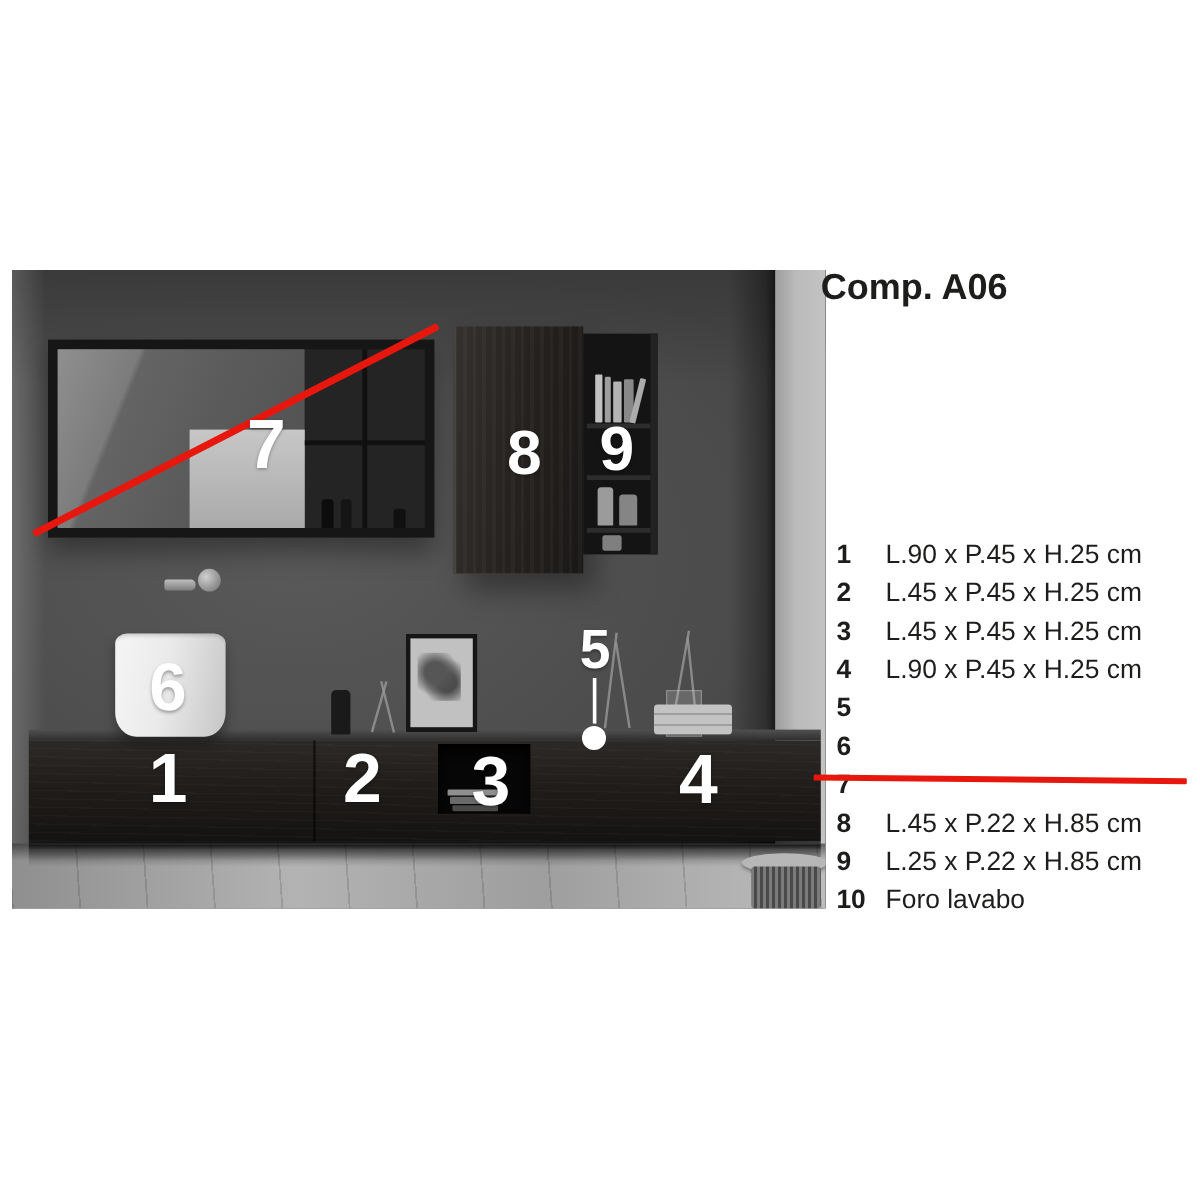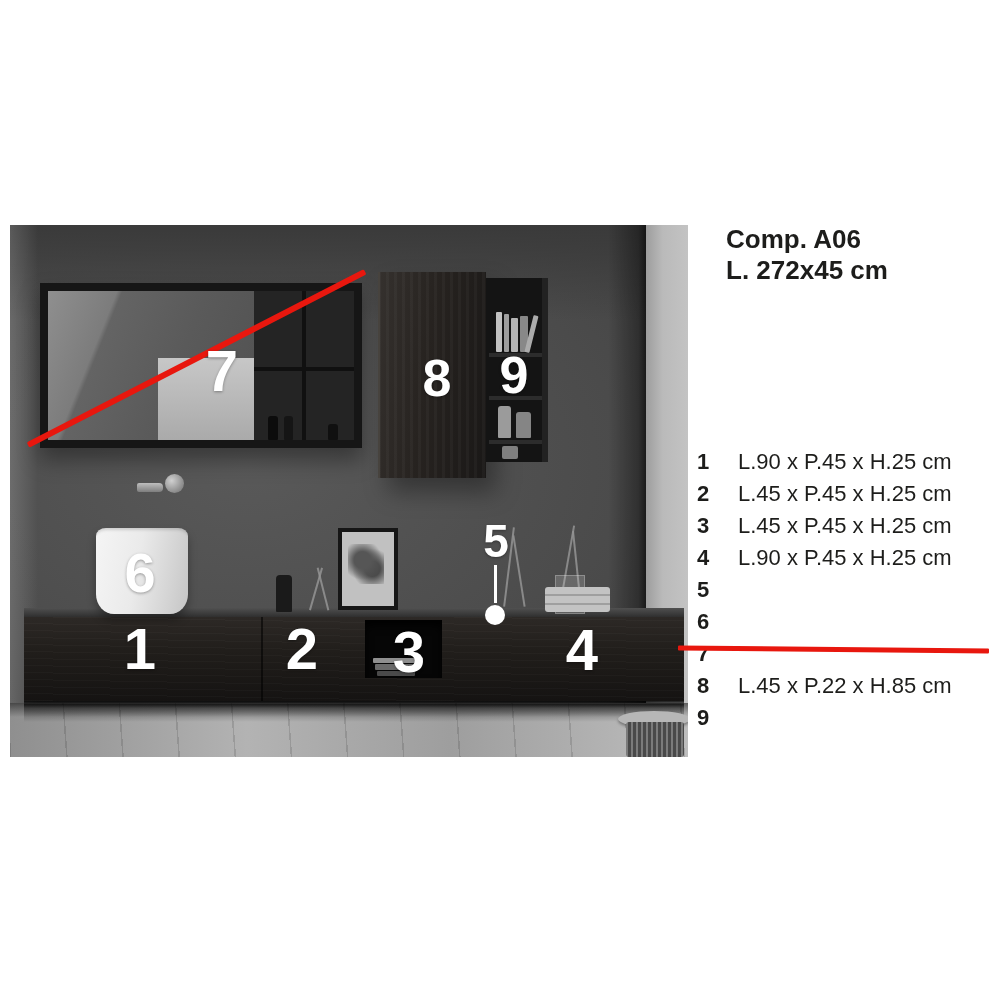--- a/index.html
+++ b/index.html
@@ -99,21 +99,21 @@
   .strike{display:none;position:absolute;left:-19px;top:9px;width:311px;height:5px;
     background:#e8170e;transform:rotate(0.55deg);border-radius:1px;}
 
   
   .plabel{position:absolute;transform:translate(-50%,-50%);color:#fff;font-weight:700;
     line-height:1;text-shadow:0 1px 3px rgba(0,0,0,.35);}
   .p5-line{position:absolute;left:484px;top:340px;width:3px;height:38px;background:#fff;}
   .p5-dot{position:absolute;left:475px;top:380px;width:20px;height:20px;border-radius:50%;background:#fff;}
 
   
-  .spec-header{position:absolute;left:726px;top:224px;font-size:26px;font-weight:700;
+  .spec-header{position:absolute;left:684px;top:224px;font-size:30px;font-weight:700;
     line-height:31px;color:#1d1d1b;}
   .legend{position:absolute;left:697px;top:446px;}
   .lrow{position:relative;height:32px;display:flex;align-items:center;font-size:22px;color:#1d1d1b;}
   .lrow .num{width:41px;font-weight:700;}
   .lrow .txt{font-weight:400;white-space:nowrap;}
 </style>
 </head>
 <body>
 
 <div class="page">
@@ -198,21 +198,20 @@
     <div class="p5-line"></div>
     <div class="p5-dot"></div>
     <div class="plabel" style="left:130px;top:424px;font-size:58px;">1</div>
     <div class="plabel" style="left:292px;top:424px;font-size:58px;">2</div>
     <div class="plabel" style="left:399px;top:427px;font-size:58px;">3</div>
     <div class="plabel" style="left:572px;top:425px;font-size:58px;">4</div>
   </div>
 
   <div class="spec-header">
     <div>Comp. A06</div>
-    <div>L. 272x45 cm</div>
   </div>
 
   <div class="legend">
     <div class="lrow">
       <span class="num">1</span>
       <span class="txt">L.90 x P.45 x H.25 cm</span>
 
     </div>
     <div class="lrow">
       <span class="num">2</span>
@@ -241,17 +240,23 @@
       <span class="num">7</span>
       <div class="strike" style="background-color: rgb(232, 23, 14); display: block;"></div>
     </div>
     <div class="lrow">
       <span class="num">8</span>
       <span class="txt">L.45 x P.22 x H.85 cm</span>
 
     </div>
     <div class="lrow">
       <span class="num">9</span>
+      <span class="txt">L.25 x P.22 x H.85 cm</span>
+
+    </div>
+    <div class="lrow">
+      <span class="num">10</span>
+      <span class="txt">Foro lavabo</span>
 
     </div>
   </div>
 
 </div>
 
 </body></html>

